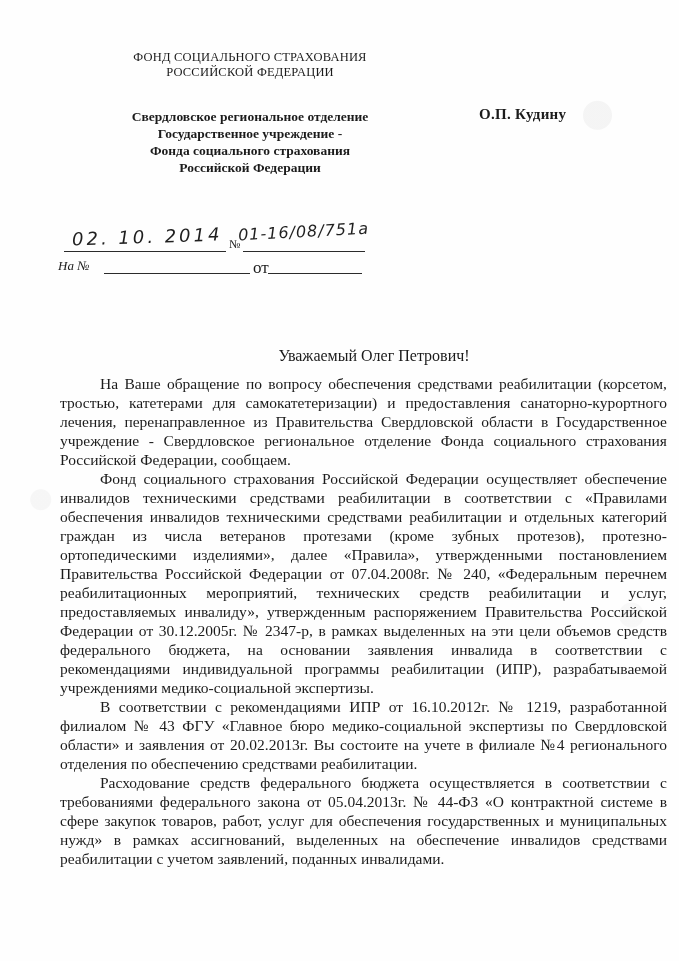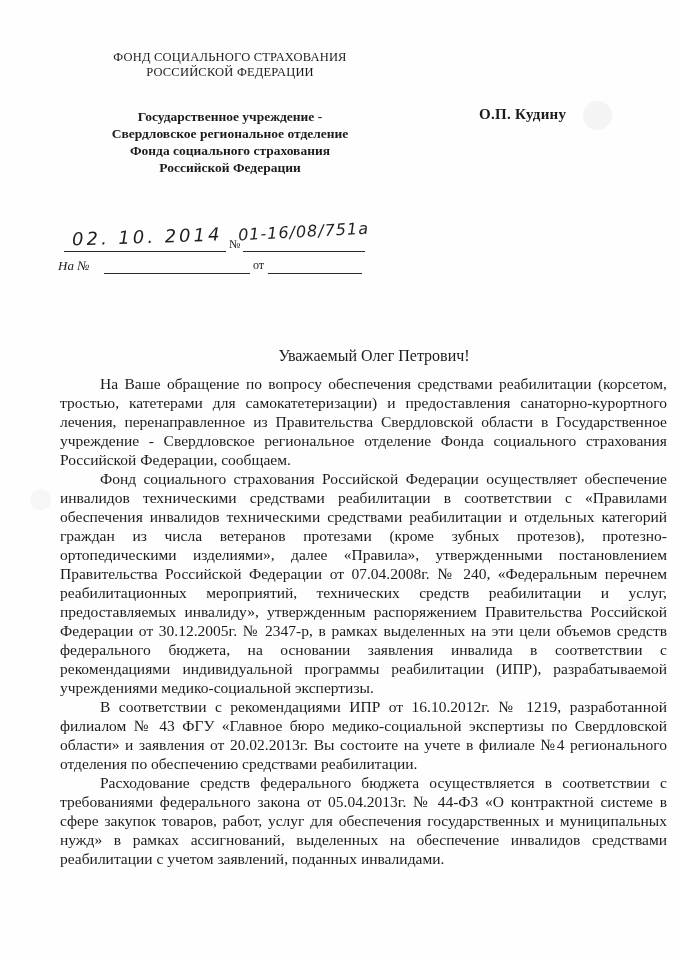--- a/index.html
+++ b/index.html
@@ -10,21 +10,21 @@
     overflow:hidden;
     font-family:"Liberation Serif", serif;
     color:#1b1b1b;
     
     background-image:
       radial-gradient(circle at 88% 12%, rgba(120,120,120,0.07) 0 14px, transparent 15px),
       radial-gradient(circle at 6% 52%, rgba(120,120,120,0.06) 0 10px, transparent 11px),
       radial-gradient(circle at 93% 64%, rgba(120,120,120,0.05) 0 12px, transparent 13px);
   }
   .letterhead-left{
-    position:absolute;left:44px;top:50px;width:372px;
+    position:absolute;left:64px;top:50px;width:372px;
     text-align:center;
   }
   .org-name{font-size:12.5px;line-height:15px;letter-spacing:.2px;}
   .institution{margin-top:28px;font-weight:bold;font-size:13.5px;line-height:17px;}
   .address{margin-top:22px;font-size:10px;line-height:11.5px;color:#2a2a2a;}
   .recipient{
     position:absolute;left:479px;top:106px;
     font-size:15px;letter-spacing:.3px;font-weight:bold;
   }
   
@@ -36,21 +36,21 @@
   .hw{
     position:absolute;
     font-family:"DejaVu Sans", sans-serif;
     font-style:italic;
     color:#1f1f1f;
   }
   .hw-date{left:72px;top:226px;font-size:18px;letter-spacing:3px;transform:rotate(-2deg);}
   .hw-num{left:238px;top:222px;font-size:16px;letter-spacing:1px;transform:rotate(-3deg);white-space:nowrap;}
   .no-label{position:absolute;left:229px;top:237px;font-size:12px;}
   .na-label{position:absolute;left:58px;top:258px;font-size:13px;font-style:italic;}
-  .ot-label{position:absolute;left:253px;top:258px;font-size:12px;}
+  .ot-label{position:absolute;left:253px;top:258px;font-size:17px;}
   .salutation{
     position:absolute;left:68px;top:347px;width:612px;
     text-align:center;font-size:16px;
   }
   .body-text{
     position:absolute;left:60px;top:374px;width:607px;
     font-size:15.5px;line-height:19px;
     text-align:justify;
   }
   .body-text p{margin:0;text-indent:40px;}
@@ -59,22 +59,22 @@
 <body>
 
 <div class="page">
 
   <div class="letterhead-left">
     <div class="org-name">
       <div>ФОНД СОЦИАЛЬНОГО СТРАХОВАНИЯ</div>
       <div>РОССИЙСКОЙ ФЕДЕРАЦИИ</div>
     </div>
     <div class="institution">
+      <div>Свердловское региональное отделение</div>
       <div>Государственное учреждение -</div>
-      <div>Свердловское региональное отделение</div>
       <div>Фонда социального страхования</div>
       <div>Российской Федерации</div>
     </div>
   </div>
 
   <div class="recipient">О.П. Кудину</div>
 
   <span class="hw hw-date">02. 10. 2014</span>
   <span class="no-label">№</span>
   <span class="hw hw-num">01-16/08/751а</span>

